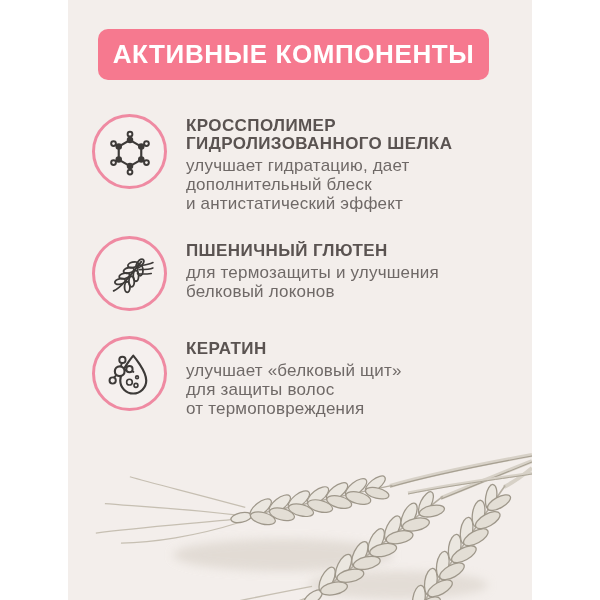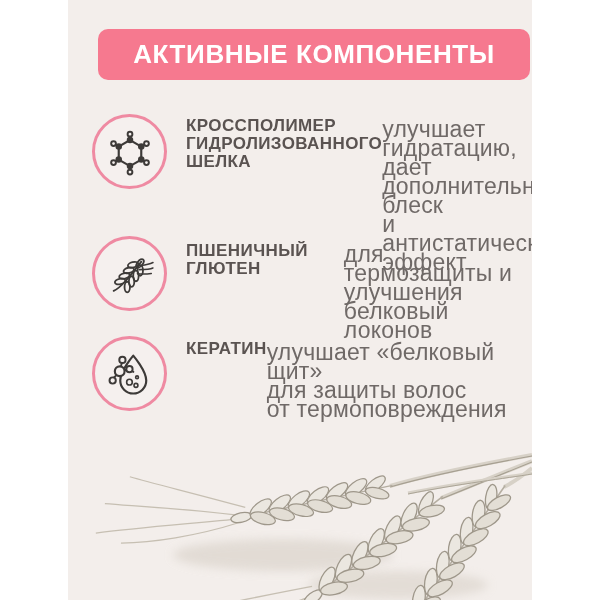--- a/index.html
+++ b/index.html
@@ -6,43 +6,43 @@
   body{
     width:600px;height:600px;position:relative;overflow:hidden;
     background:#ffffff;
     font-family:"Liberation Sans", sans-serif;
   }
   .panel{
     position:absolute;left:68px;top:0;width:464px;height:600px;
     background:#f3eeeb;overflow:hidden;
   }
   .banner{
-    position:absolute;left:30px;top:29px;width:432px;height:51px;
+    position:absolute;left:30px;top:29px;width:391px;height:51px;
     background:#f6798f;border-radius:10px;
     display:flex;align-items:center;justify-content:center;
   }
   .banner-title{
     color:#ffffff;font-size:26px;font-weight:700;letter-spacing:0.6px;
     white-space:nowrap;
   }
   .item{
     position:absolute;left:24px;display:flex;gap:19px;align-items:flex-start;
   }
   .icon-circle{
     box-sizing:border-box;width:75px;height:75px;border-radius:50%;
     border:3px solid #ef8aa2;background:#f5f0ee;flex:0 0 auto;
     display:flex;align-items:center;justify-content:center;
   }
-  .item-text{display:flex;flex-direction:row;}
+  .item-text{display:flex;flex-direction:column;}
   .item-title{
     color:#5a5351;font-size:17px;font-weight:700;line-height:18px;
     letter-spacing:0.4px;white-space:pre-line;text-transform:uppercase;
   }
   .item-desc{
-    color:#6f6967;font-size:23px;font-weight:400;line-height:19px;
+    color:#6f6967;font-size:17px;font-weight:400;line-height:19px;
     letter-spacing:0.2px;white-space:pre-line;margin-top:3px;
   }
   .wheat-photo{
     position:absolute;left:0;top:415px;width:464px;height:185px;
   }
 </style>
 </head>
 <body>
 
 <div class="panel">
@@ -103,21 +103,21 @@
           <ellipse cx="0" cy="0" rx="4.9" ry="2.5" transform="translate(19.8,29) rotate(-52)"></ellipse>
           <ellipse cx="0" cy="0" rx="4.9" ry="2.5" transform="translate(28.2,29) rotate(52)"></ellipse>
           <ellipse cx="0" cy="0" rx="4.9" ry="2.5" transform="translate(19.8,35.5) rotate(-52)"></ellipse>
           <ellipse cx="0" cy="0" rx="4.9" ry="2.5" transform="translate(28.2,35.5) rotate(52)"></ellipse>
           <path d="M26 12 C30 8 32 5 33 3" stroke-width="1.4"></path>
           <path d="M27 16 C32 12 35 9 36 7" stroke-width="1.4"></path>
           <path d="M28 20 C33 17 36 14 38 12" stroke-width="1.4"></path>
         </g>
       </svg>
     </div>
-    <div class="item-text" style="padding-top:6px;gap:36px;">
+    <div class="item-text" style="padding-top:6px;">
       <div class="item-title">ПШЕНИЧНЫЙ ГЛЮТЕН</div>
       <div class="item-desc">для термозащиты и улучшения
 белковый локонов</div>
     </div>
   </div>
 
   <div class="item" style="top:336px;justify-content:center;">
     <div class="icon-circle">
       <svg width="52" height="52" viewBox="0 0 48 48">
         <path d="M27 7 C27 7 39 21 39 30 C39 36.6 33.6 42 27 42 C20.4 42 15 36.6 15 30 C15 21 27 7 27 7 Z" fill="none" stroke="#3d3a38" stroke-width="2" stroke-linejoin="round"></path>

